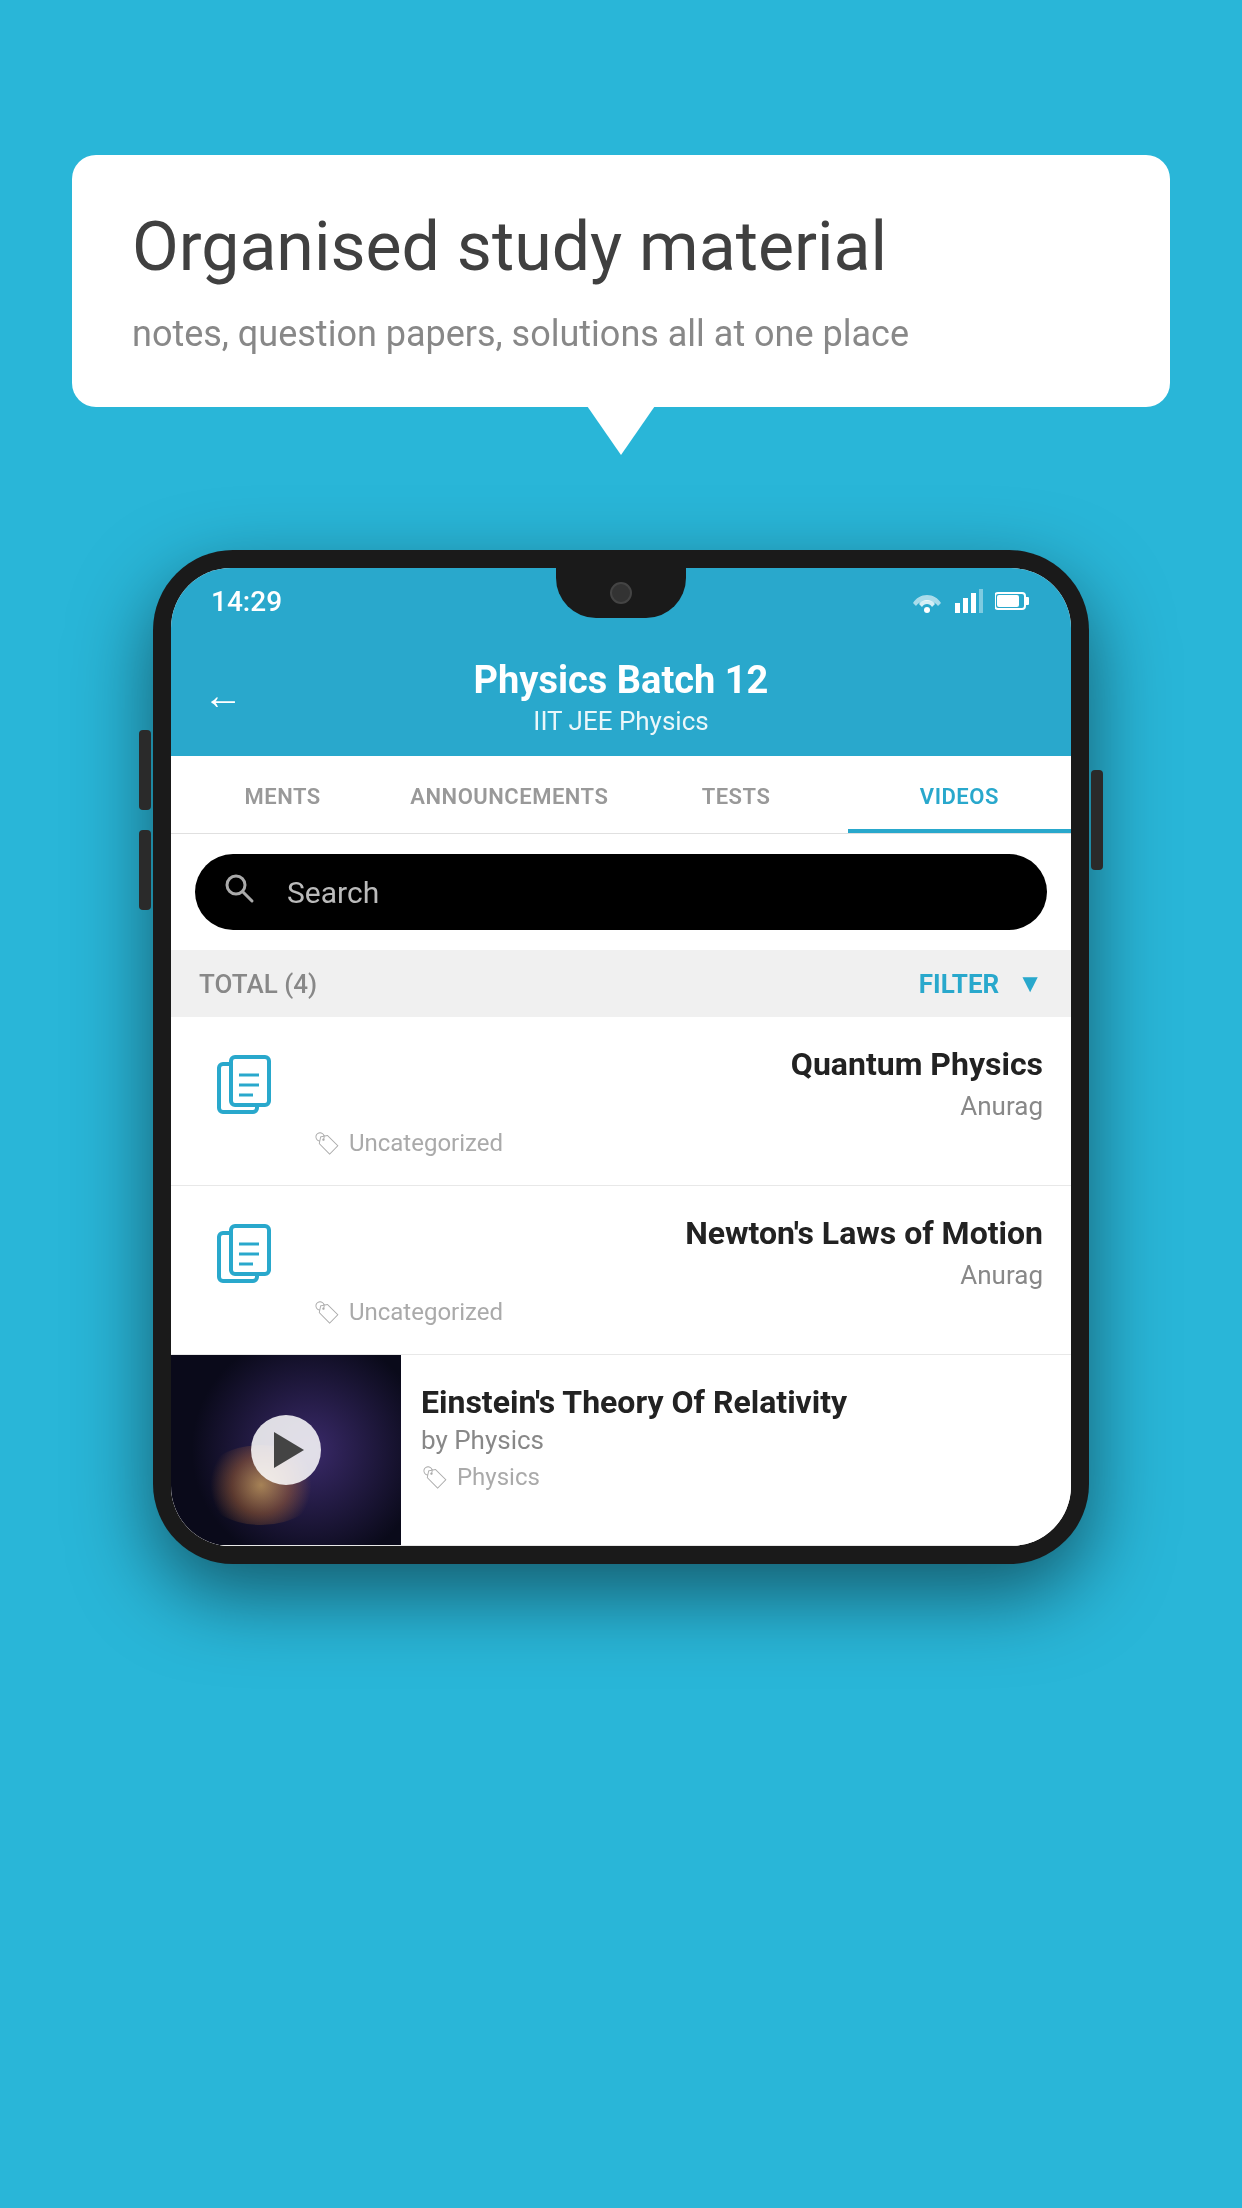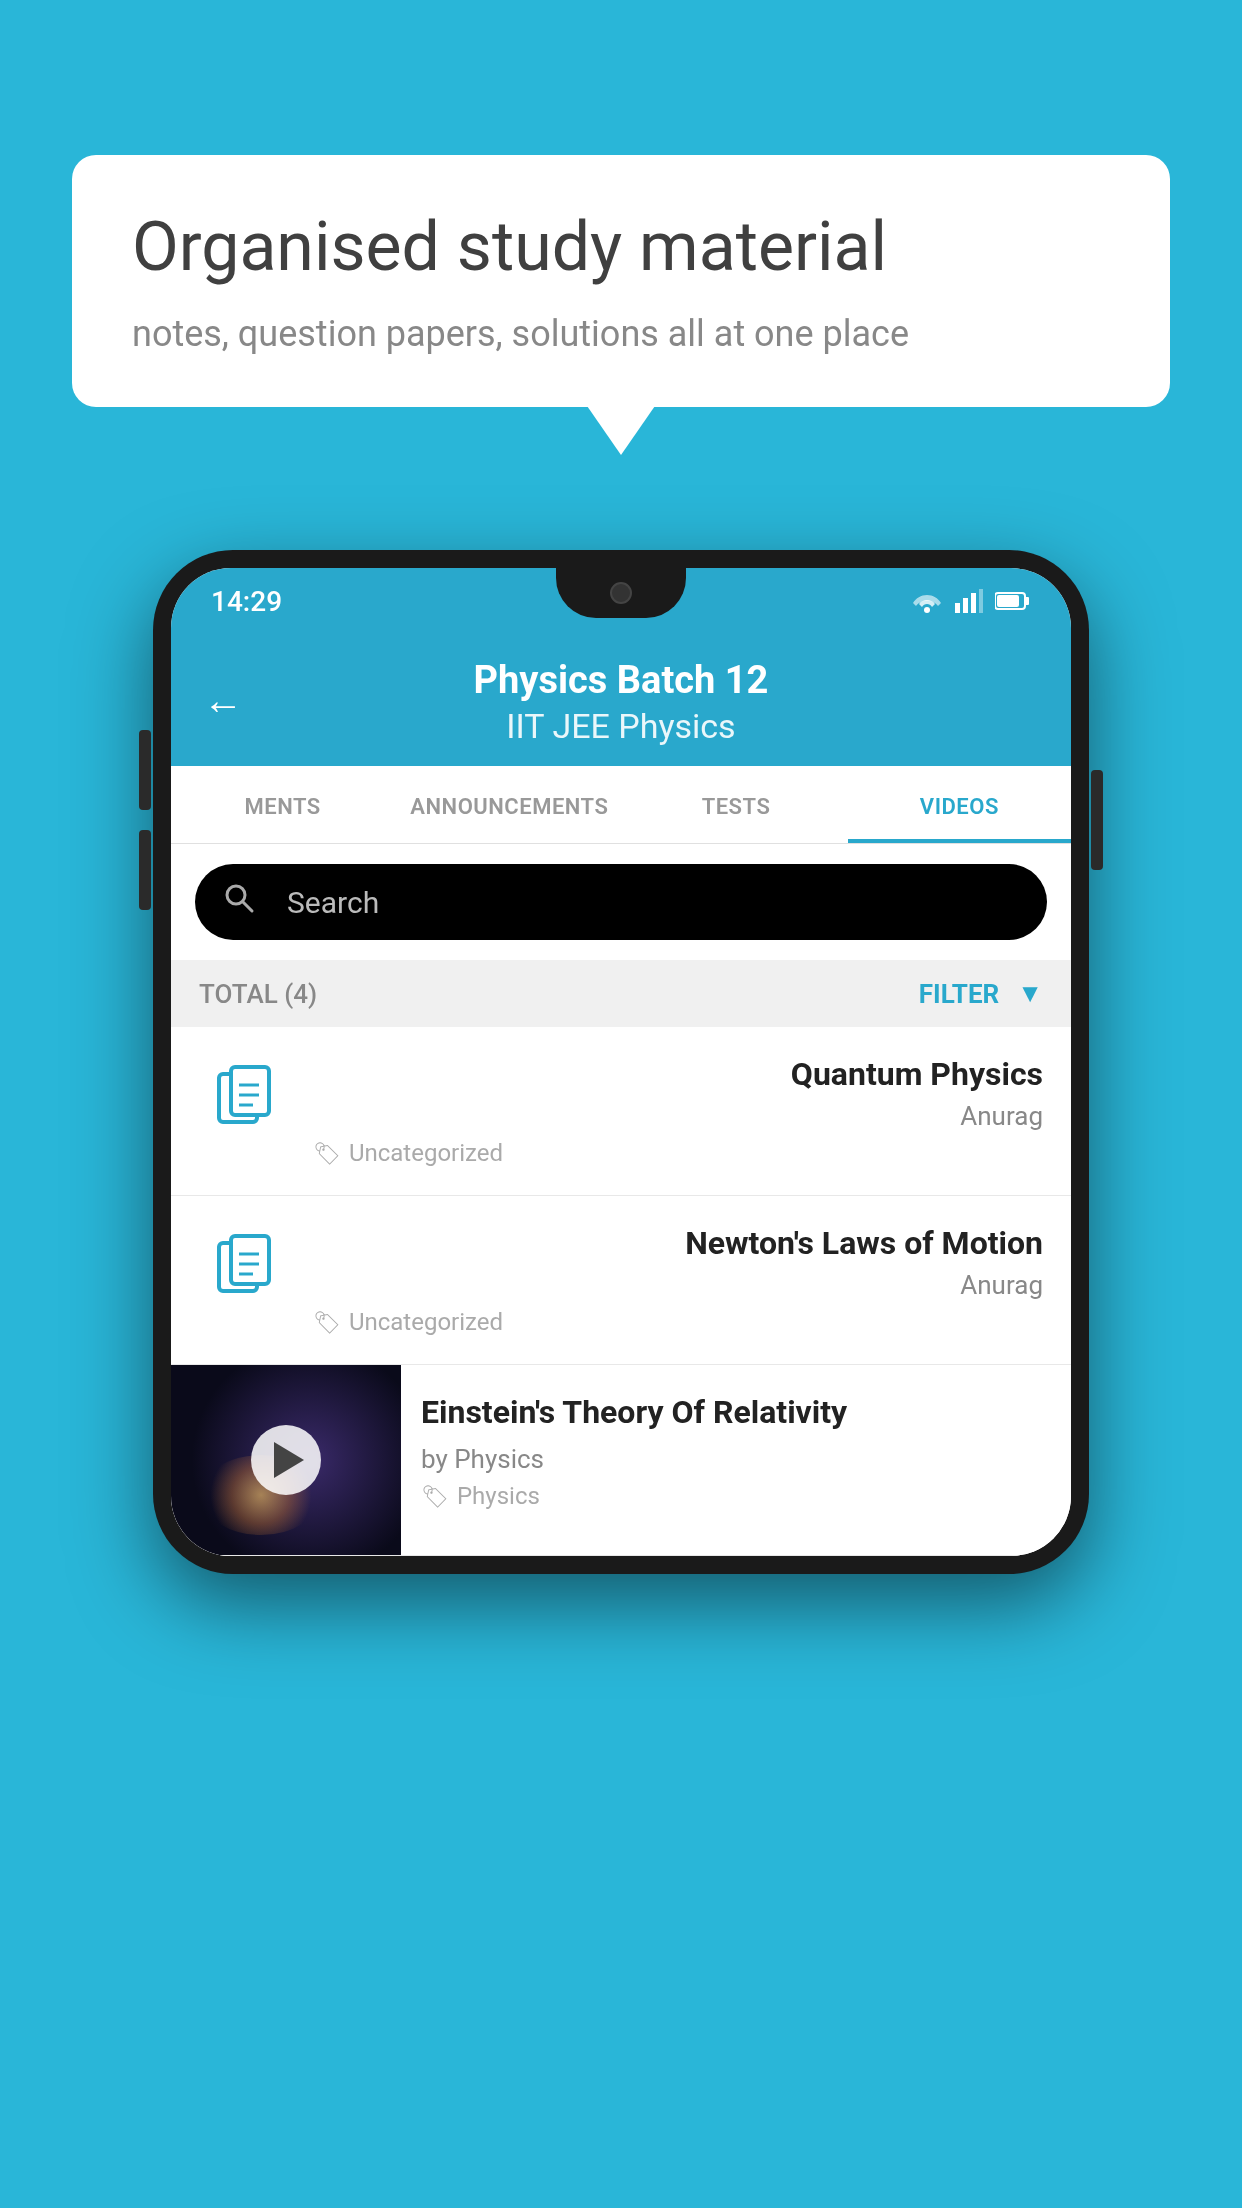--- a/index.html
+++ b/index.html
@@ -157,21 +157,21 @@
       font-size: 40px;
       cursor: pointer;
     }
     .header-title {
       color: white;
       font-size: 38px;
       font-weight: 700;
     }
     .header-subtitle {
       color: rgba(255,255,255,0.9);
-      font-size: 34px;
+      font-size: 26px;
       margin-top: 4px;
     }
 
     
     .tabs {
       background: white;
       display: flex;
       border-bottom: 1px solid #e0e0e0;
       overflow: hidden;
     }
@@ -339,21 +339,21 @@
       margin-left: 6px;
     }
     .einstein-info {
       flex: 1;
       padding: 28px 20px;
     }
     .einstein-title {
       color: #222;
       font-size: 32px;
       font-weight: 700;
-      margin-bottom: 13px;
+      margin-bottom: 4px;
     }
     .einstein-author {
       color: #888;
       font-size: 26px;
       margin-bottom: 8px;
     }
     .einstein-tag {
       display: flex;
       align-items: center;
       gap: 8px;

